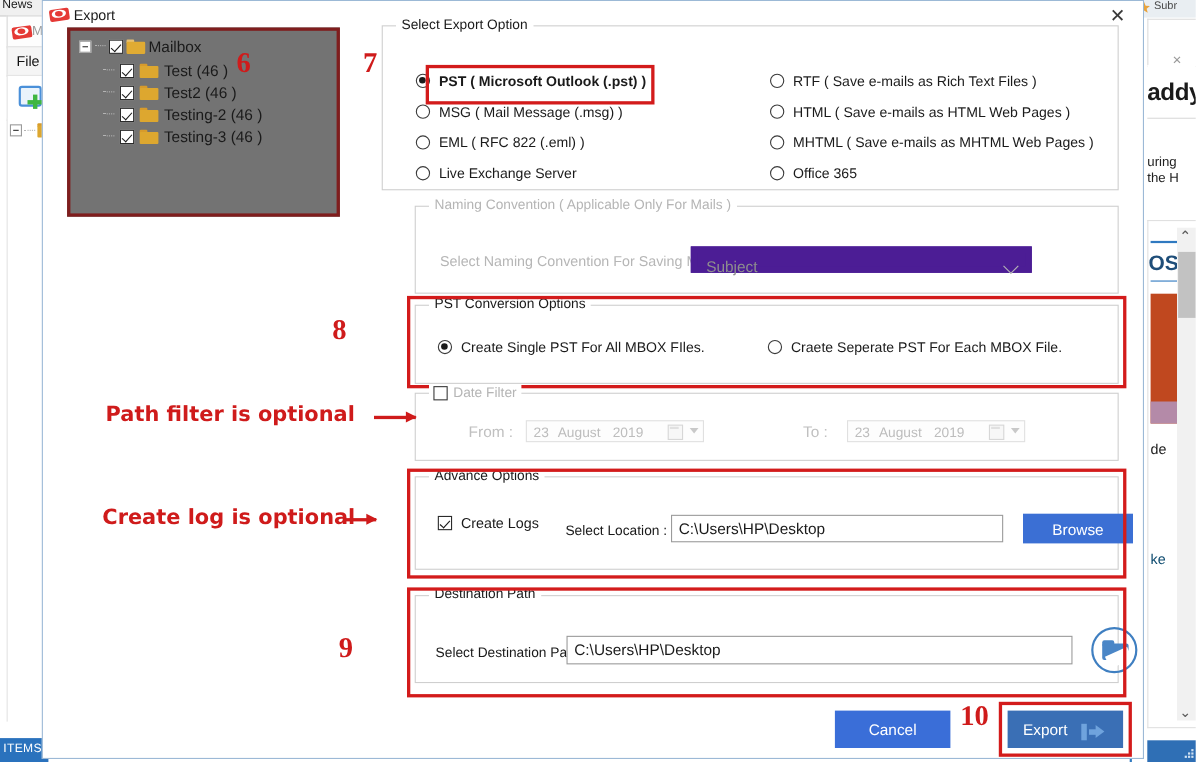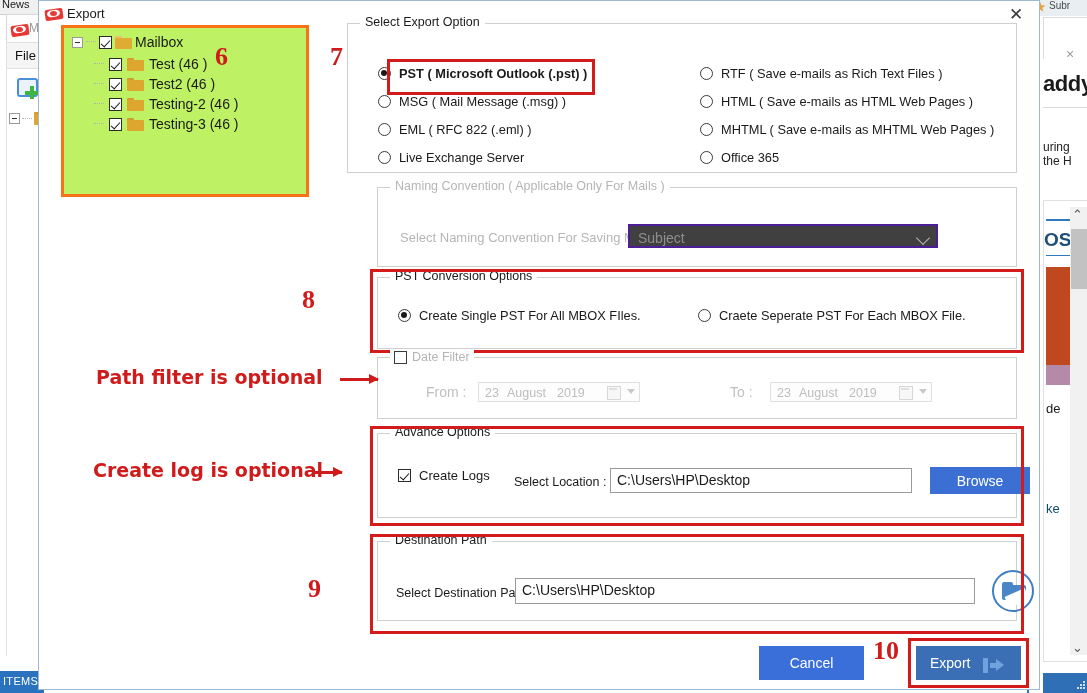--- a/index.html
+++ b/index.html
@@ -67,21 +67,21 @@
   .dialog{
     position:absolute;left:38px;top:0px;width:1002px;height:690px;
     background:#ffffff;border:1px solid #9cb9d6;box-sizing:border-box;
   }
   .dlg-titlebar{position:absolute;left:0;top:0;width:100%;height:26px;background:#ffffff;}
   .dlg-title{position:absolute;left:28px;top:5px;font-size:13px;color:#1a1a1a;}
   .dlg-icon{position:absolute;left:6px;top:5px;}
   .dlg-close{position:absolute;right:10px;top:3px;width:26px;height:22px;font-size:17px;color:#3a3a3a;text-align:center;line-height:22px;cursor:pointer;}
 
   
-  .tree-panel{position:absolute;left:22px;top:24px;width:248px;height:172px;background:#bef264;border:3px solid #f97316;box-sizing:border-box;}
+  .tree-panel{position:absolute;left:22px;top:24px;width:248px;height:172px;background:#737373;border:3px solid #7f1d1d;box-sizing:border-box;}
   .tree-root{position:absolute;left:8px;top:6px;display:flex;align-items:center;gap:3px;}
   .expander{width:11px;height:11px;border:1px solid #9a9a9a;background:#fff;position:relative;box-sizing:border-box;}
   .expander:before{content:"";position:absolute;left:2px;top:4px;width:5px;height:1px;background:#333;}
   .dash{width:10px;border-top:1px dotted #b4b4b4;height:1px;}
   .chk{width:13px;height:13px;border:1px solid #2b2b2b;background:#fff;position:relative;box-sizing:border-box;display:inline-block;flex:none;}
   .chk.on:after{content:"";position:absolute;left:3px;top:1px;width:4px;height:8px;border:solid #1a1a1a;border-width:0 1.6px 1.6px 0;transform:rotate(42deg);}
   .folder{width:17px;height:13px;position:relative;flex:none;}
   .folder .tab{position:absolute;left:0;top:0;width:7px;height:3px;background:#d79b2b;border-radius:1px 1px 0 0;}
   .folder .body{position:absolute;left:0;top:2px;width:17px;height:11px;background:#dda72f;border-radius:1px;}
   .folder.open .body{background:#e0ab33;}
@@ -110,21 +110,21 @@
   .group > .legend{position:absolute;top:-9px;left:12px;background:#fff;padding:0 5px;font-size:12.5px;color:#1a1a1a;}
   .group.dim > .legend{color:#b5b5b5;}
   .redbox{position:absolute;border:3px solid #d31b1b;box-sizing:border-box;}
 
   .radio{width:13px;height:13px;border:1.4px solid #3a3a3a;border-radius:50%;background:#fff;position:relative;box-sizing:border-box;flex:none;display:inline-block;}
   .radio.on:after{content:"";position:absolute;left:2.4px;top:2.4px;width:6px;height:6px;border-radius:50%;background:#1a1a1a;}
   .opt{display:flex;align-items:center;gap:8px;position:absolute;}
   .opt .lbl{font-size:12.8px;color:#1a1a1a;white-space:nowrap;}
 
   .fld{position:absolute;box-sizing:border-box;border:1px solid #9b9b9b;background:#fff;font-size:14px;color:#1a1a1a;padding:3px 6px;}
-  .combo{position:absolute;box-sizing:border-box;border:2px solid #4c1d95;background:#404040;color:#9a9a9a;font-size:14px;padding:4px 6px;}
+  .combo{position:absolute;box-sizing:border-box;border:6px solid #4c1d95;background:#4c1d95;color:#9a9a9a;font-size:14px;padding:4px 6px;}
   .combo .cv{position:absolute;left:8px;top:4px;font-size:14px;color:#8e8e8e;}
   .combo .carret{position:absolute;right:8px;top:7px;width:9px;height:9px;border-right:1.6px solid #b5b5b5;border-bottom:1.6px solid #b5b5b5;transform:rotate(45deg);}
 
   .dtctl{position:absolute;box-sizing:border-box;border:1px solid #e0e0e0;background:#fdfdfd;}
   .dtctl .d{position:absolute;top:3px;font-size:12.5px;color:#bdbdbd;}
   .dtctl .cal{position:absolute;right:18px;top:3px;width:12px;height:12px;border:1px solid #d7d7d7;background:#f7f7f7;}
   .dtctl .cal:after{content:"";position:absolute;left:1px;top:1px;width:8px;height:2px;background:#e0e0e0;}
   .dtctl .dd{position:absolute;right:4px;top:6px;width:0;height:0;border-left:4px solid transparent;border-right:4px solid transparent;border-top:5px solid #c9c9c9;}
   .dtlbl{position:absolute;font-size:14px;color:#c0c0c0;}
 

